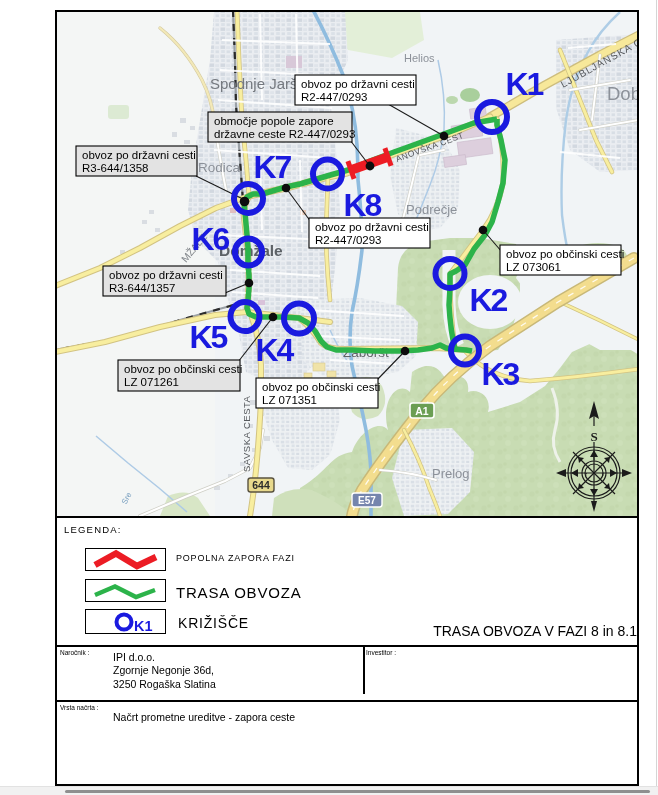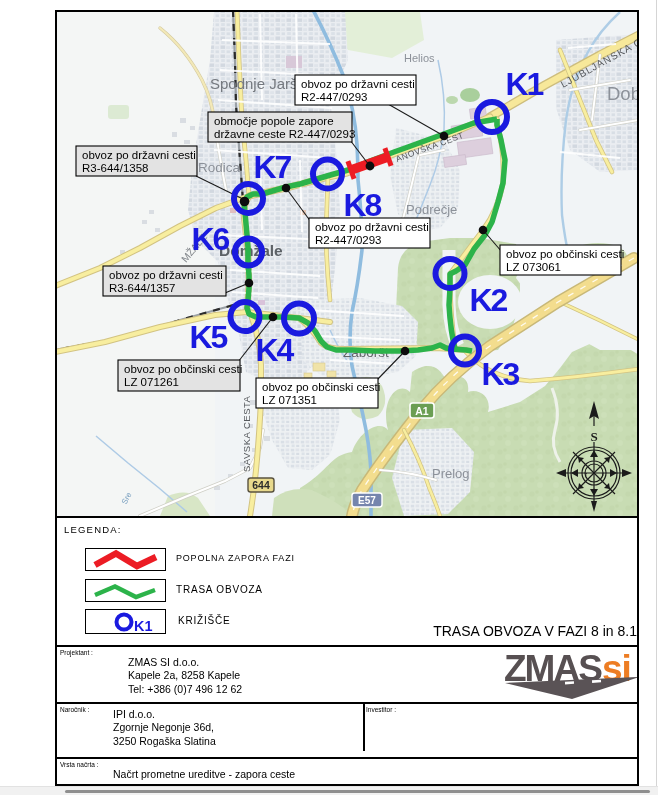--- a/index.html
+++ b/index.html
@@ -409,47 +409,33 @@
           <polyline points="9,16 30,4.5 51,17 70,8" fill="none" stroke="#ec1c24" stroke-width="6.5"></polyline>
         </svg>
     </div>
     <div class="abs" style="left:119px;top:35px;font-size:9px;letter-spacing:0.8px;">POPOLNA ZAPORA FAZI</div>
 
     <div class="abs" style="left:28px;top:61px;width:79px;height:21px;border:1px solid #000;background:#fff;">
       <svg width="79" height="21">
           <polyline points="9,15 29,6.5 50,17 69,10" fill="none" stroke="#2cb34a" stroke-width="4.5"></polyline>
         </svg>
     </div>
-    <div class="abs" style="left:119px;top:66px;font-size:10px;letter-spacing:0.8px;">TRASA OBVOZA</div>
+    <div class="abs" style="left:119px;top:66px;font-size:15px;letter-spacing:0.8px;">TRASA OBVOZA</div>
 
     <div class="abs" style="left:28px;top:91px;width:79px;height:23px;border:1px solid #000;background:#fff;">
       <svg width="79" height="23">
           <circle cx="38" cy="12" r="7.5" fill="none" stroke="#1a1adf" stroke-width="4"></circle>
           <text x="48" y="21" font-size="14.5" font-weight="bold" fill="#1a1adf" font-family="Liberation Sans">K1</text>
         </svg>
     </div>
-    <div class="abs" style="left:121px;top:97px;font-size:10px;letter-spacing:0.8px;">KRIŽIŠČE</div>
+    <div class="abs" style="left:121px;top:97px;font-size:14px;letter-spacing:0.8px;">KRIŽIŠČE</div>
 
     <div class="abs" style="right:0px;bottom:6px;font-size:14px;color:#000;">TRASA OBVOZA V FAZI 8 in 8.1</div>
   </div>
 
-  <div class="row" id="r2">
-    <div class="tiny">Projektant :</div>
-    <div class="abs addr" style="left:71px;top:9px;">ZMAS SI d.o.o.<br>Kapele 2a, 8258 Kapele<br>Tel: +386 (0)7 496 12 62</div>
-
-    <div class="abs" style="right:0px;top:1px;width:148px;height:56px;">
-      <svg width="148" height="56" viewBox="0 0 148 56">
-        <text x="15" y="33" font-family="Liberation Sans" font-weight="bold" font-size="37" fill="#575052" letter-spacing="-2">ZMAS</text>
-        <text x="113" y="33" font-family="Liberation Sans" font-weight="bold" font-size="37" fill="#ed7d23" letter-spacing="-1">si</text>
-        <polygon points="16,35 150,29 83,51" fill="#5a5356"></polygon>
-        <rect x="76" y="33.5" width="9" height="2.6" fill="#fff" transform="rotate(-4 80 35)"></rect>
-        <rect x="103" y="32" width="9" height="2.6" fill="#fff" transform="rotate(-4 107 33)"></rect>
-      </svg>
-    </div>
-  </div>
 
   <div class="row" id="r3">
     <div class="tiny">Naročnik :</div>
     <div class="abs addr" style="left:56px;top:4px;">IPI d.o.o.<br>Zgornje Negonje 36d,<br>3250 Rogaška Slatina</div>
 
     <div class="abs" style="left:306px;top:0;width:2px;height:47px;background:#000;"></div>
     <div class="abs" style="left:309px;top:2px;font-size:6.5px;">Investitor :</div>
   </div>
 
   <div class="row" id="r4">

